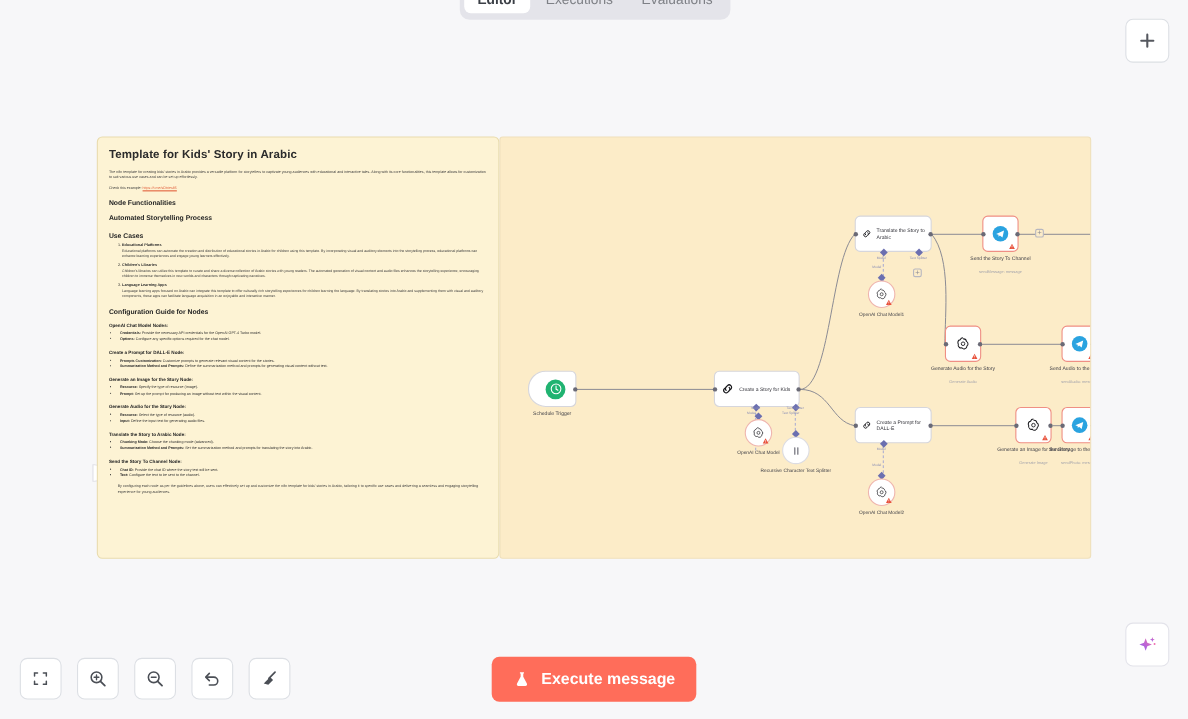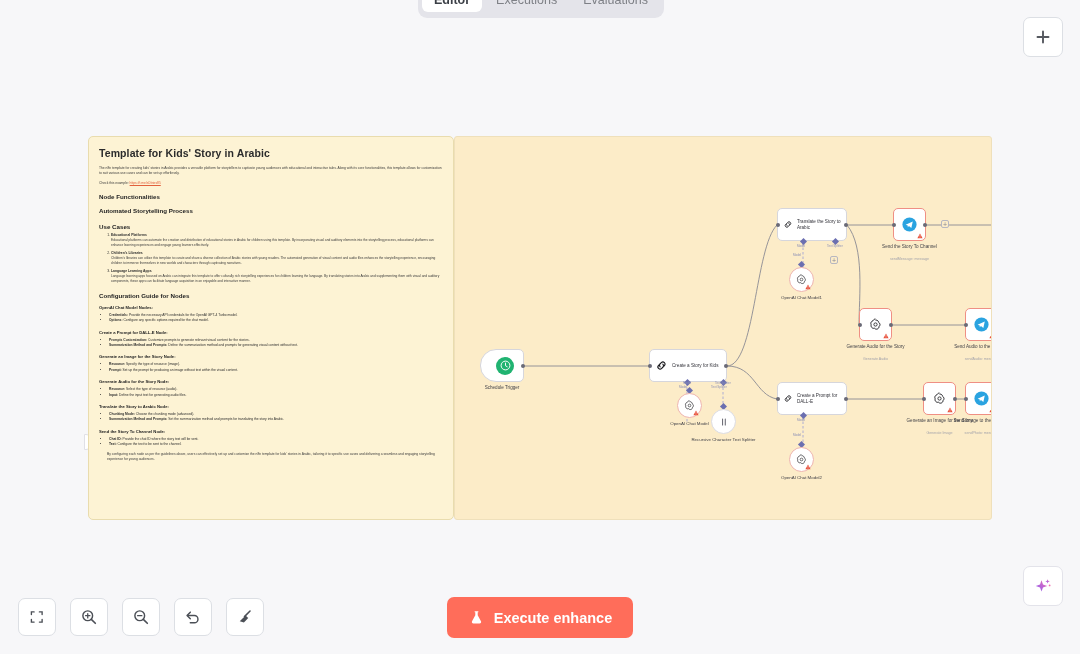--- a/index.html
+++ b/index.html
@@ -29,21 +29,21 @@
     position: absolute; width: 40px; height: 40px;
     background: #ffffff; border: 1px solid #dcdfe4;
     border-radius: 7px; display: flex; align-items: center;
     justify-content: center; color: #4b4f56;
   }
   #add-node-button { left: 1023px; top: 17px; }
   #ai-assistant-button { left: 1023px; top: 566px; border-color: #e3e3ea; }
 
   
   #canvas {
-    position: absolute; left: 88px; top: 136px;
+    position: absolute; left: 88px; top: 124px;
     width: 904px; height: 384px;
   }
 
   
   #sticky-note {
     position: absolute; left: 0; top: 0; width: 366px; height: 384px;
     background: #fdf3d4; border: 1px solid #e9dcae;
     border-radius: 5px; padding: 8px 8px 0 8px; overflow: hidden;
   }
   .note-h1 { font-size: 10.5px; font-weight: 700; color: #2b2b2b; margin: 2px 0 7px 2px; letter-spacing: .1px;}
@@ -542,16 +542,16 @@
         <path d="M15.6 3.4 L9.4 9.6" stroke="#4b4f56" stroke-width="1.7" stroke-linecap="round"></path>
         <path d="M10.6 8.2 L4.2 14.8 L8.8 16.2 L13.6 11.2 Z" fill="#4b4f56"></path>
       </svg>
     </div>
   </div>
 
   <button id="execute-workflow-button">
     <svg width="17" height="17" viewBox="0 0 24 24">
       <path d="M9.4 3h5.2v1.6h-.9v4.1l4.6 8.6c.8 1.5-.2 3.3-1.9 3.3H7.6c-1.7 0-2.7-1.8-1.9-3.3l4.6-8.6V4.6h-.9Z" fill="#ffffff"></path>
     </svg>
-    <span>Execute enhance</span>
+    <span>Execute message</span>
   </button>
 
 </div>
 
 </body></html>

